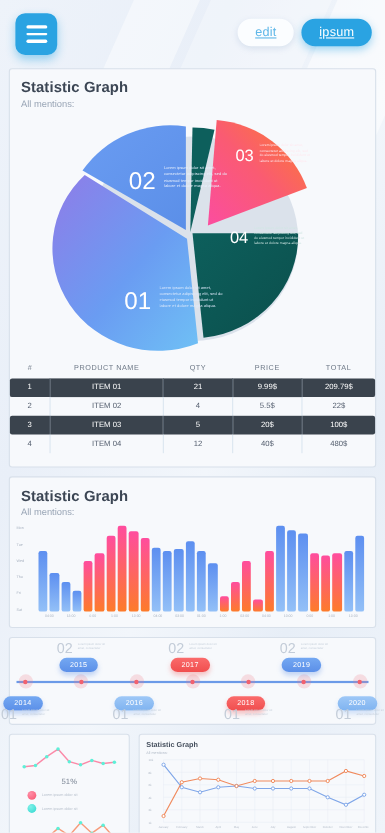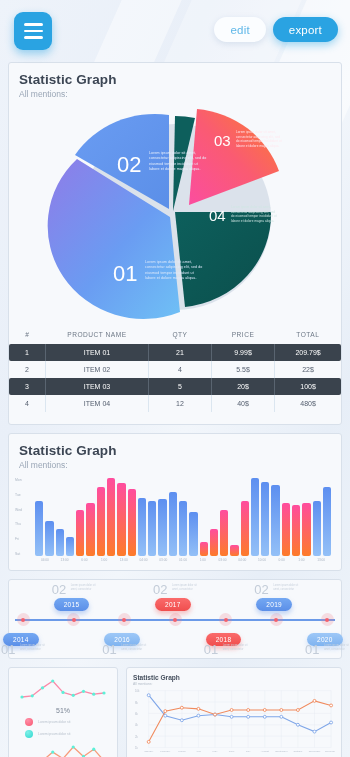--- a/index.html
+++ b/index.html
@@ -35,21 +35,21 @@
     width: 38px; height: 38px; border-radius: 9px;
     background: #2aa3e2;
     box-shadow: 0 4px 9px rgba(42,163,226,0.45);
     display: flex; flex-direction: column; align-items: center; justify-content: center;
     gap: 4px; cursor: pointer; border: none;
   }
   .burger span { display:block; width: 19px; height: 2.6px; background: #fff; border-radius: 2px; }
   .hdr-btns { display: flex; align-items: center; gap: 7px; margin-top: 5px; }
   .btn {
     border: none; border-radius: 14px; height: 25px; padding: 0 16px;
-    font-size: 11.5px; cursor: pointer; letter-spacing: .2px;
+    font-size: 11.5px; cursor: pointer; letter-spacing: .2px; text-decoration: underline;
   }
   .btn-edit { background: #fbfdff; color: #5fb7e8; box-shadow: 0 2px 6px rgba(120,150,190,0.22); }
   .btn-export { background: #2aa3e2; color: #fff; box-shadow: 0 3px 8px rgba(42,163,226,0.45); }
 
   
   .card {
     background: #f7f9fc;
     border: 1px solid #d8e0ea;
     border-radius: 3px;
     margin: 0 8px 8px 8px;
@@ -129,21 +129,21 @@
   <div class="bg-stripe s3"></div>
 
   <div class="header">
     <button class="burger">
       <span></span>
       <span></span>
       <span></span>
     </button>
     <div class="hdr-btns">
       <button class="btn btn-edit">edit</button>
-      <button class="btn btn-export">export</button>
+      <button class="btn btn-export">ipsum</button>
     </div>
   </div>
 
   <div class="card">
     <div class="card-title">Statistic Graph</div>
     <div class="card-sub">All mentions:</div>
 
     <div class="pie-wrap">
       <svg viewBox="0 0 332 222" width="332" height="222">
         <defs>

